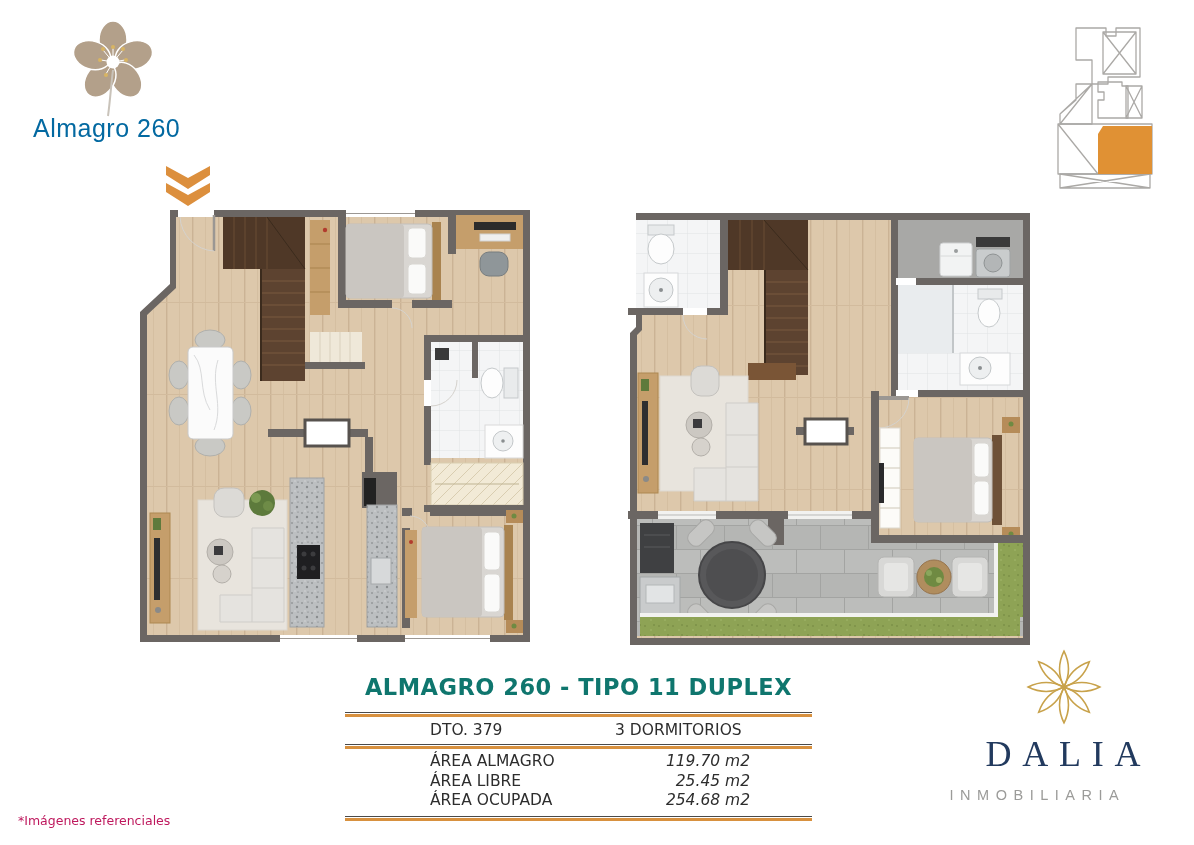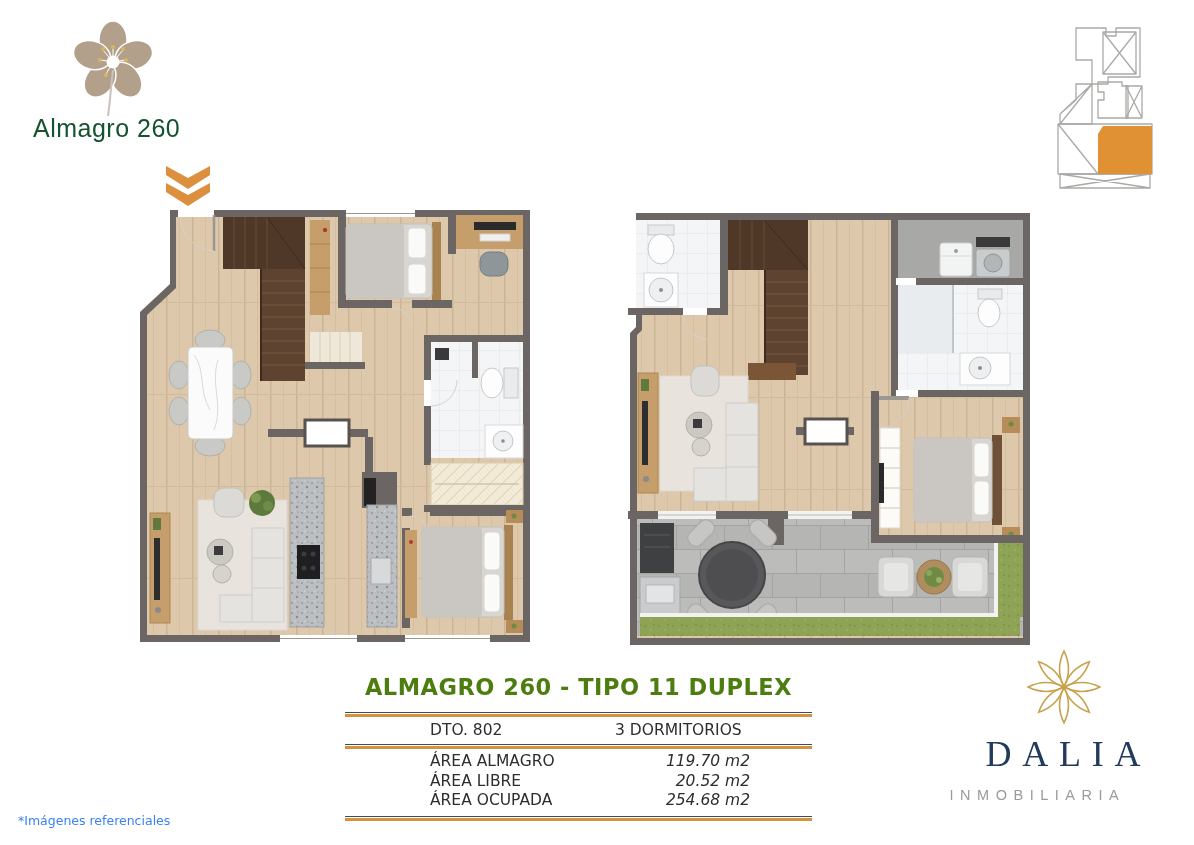--- a/index.html
+++ b/index.html
@@ -1,36 +1,36 @@
 <!DOCTYPE html>
 <html><head>
 <meta charset="utf-8">
 <style>
   html,body{margin:0;padding:0;background:#ffffff;}
   .canvas{position:relative;width:1194px;height:845px;background:#ffffff;overflow:hidden;
           font-family:"Liberation Sans",sans-serif;}
   .abs{position:absolute;}
   
-  .project-name{left:33px;top:114px;font-size:25px;font-weight:500;color:#14532d;letter-spacing:.5px;}
+  .project-name{left:33px;top:114px;font-size:25px;font-weight:500;color:#0369a1;letter-spacing:.5px;}
   
   .details{left:345px;top:674px;width:467px;}
   .unit-title{text-align:center;font-family:"DejaVu Sans","Liberation Sans",sans-serif;
-              font-weight:bold;font-size:22.5px;color:#4d7c0f;margin:0 0 12px 0;letter-spacing:.5px;}
+              font-weight:bold;font-size:22.5px;color:#0f766e;margin:0 0 12px 0;letter-spacing:.5px;}
   .rule{height:5px;background:linear-gradient(to bottom,#4a4a4a 0 1px,#ffffff 1px 2px,#d8913f 2px 5px);}
   .tbl{font-family:"DejaVu Sans","Liberation Sans",sans-serif;font-size:15.5px;color:#2d2d2d;}
   .row1{padding:4px 0 5px 0;}
   .lab{display:inline-block;margin-left:85px;width:185px;}
   .val{display:inline-block;width:135px;text-align:right;font-style:italic;}
   .arearows{padding:3px 0 5px 0;line-height:19.5px;}
   
   .dalia-name{left:943px;top:733px;width:240px;text-align:center;font-family:"Liberation Serif",serif;
               font-size:36px;color:#223a5e;letter-spacing:.30em;text-indent:.30em;}
   .dalia-sub{left:943px;top:787px;width:240px;text-align:left;font-size:14.5px;color:#9b9b99;
              letter-spacing:.45em;text-indent:.45em;}
-  .footnote{left:18px;top:813px;font-family:"DejaVu Sans",sans-serif;font-size:12.5px;color:#3b82f6;}
+  .footnote{left:18px;top:813px;font-family:"DejaVu Sans",sans-serif;font-size:12.5px;color:#be185d;}
 </style>
 </head>
 <body>
 
 <div class="canvas">
 
   <svg class="abs" style="left:70px;top:18px" width="86" height="100" viewBox="0 0 86 100">
     <g>
       <ellipse cx="43" cy="22" rx="14" ry="19" fill="#B3A08A" stroke="#fff" stroke-width="1.5" transform="rotate(0 43 44)"></ellipse>
       <ellipse cx="43" cy="22" rx="14" ry="19" fill="#B3A08A" stroke="#fff" stroke-width="1.5" transform="rotate(72 43 44)"></ellipse>
@@ -478,26 +478,26 @@
       <rect x="366" y="330" width="4" height="74" fill="#F2F2F0"></rect>
       <rect x="12" y="404" width="380" height="19" fill="url(#Rgrass)"></rect>
       <rect x="370" y="330" width="25" height="74" fill="url(#Rgrass)"></rect>
     </g>
   </svg>
 
   <div class="abs details">
     <div class="unit-title">ALMAGRO 260 - TIPO 11 DUPLEX</div>
     <div class="rule"></div>
     <div class="tbl row1">
-      <span class="lab">DTO. 802</span><span>3 DORMITORIOS</span>
+      <span class="lab">DTO. 379</span><span>3 DORMITORIOS</span>
     </div>
     <div class="rule"></div>
     <div class="tbl arearows">
       <div><span class="lab">ÁREA ALMAGRO</span><span class="val">119.70 m2</span></div>
-      <div><span class="lab">ÁREA LIBRE</span><span class="val">20.52 m2</span></div>
+      <div><span class="lab">ÁREA LIBRE</span><span class="val">25.45 m2</span></div>
       <div><span class="lab">ÁREA OCUPADA</span><span class="val">254.68 m2</span></div>
     </div>
     <div class="rule"></div>
   </div>
 
   <svg class="abs" style="left:1021px;top:644px" width="86" height="86" viewBox="0 0 120 120">
     <g fill="none" stroke="#C8A24B" stroke-width="2.2">
       <path d="M60,60 C52,44 52,26 60,10 C68,26 68,44 60,60 Z" transform="rotate(0 60 60)"></path>
       <path d="M60,60 C52,44 52,26 60,10 C68,26 68,44 60,60 Z" transform="rotate(45 60 60)"></path>
       <path d="M60,60 C52,44 52,26 60,10 C68,26 68,44 60,60 Z" transform="rotate(90 60 60)"></path>

